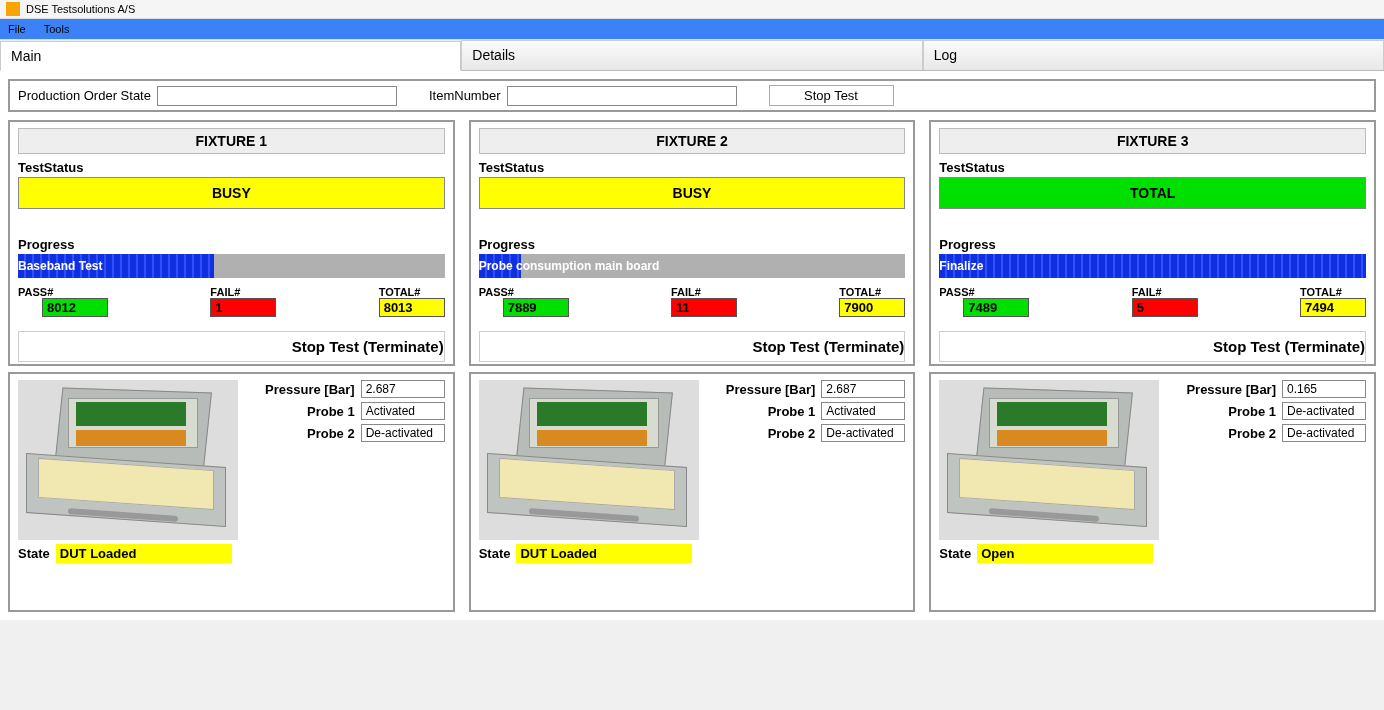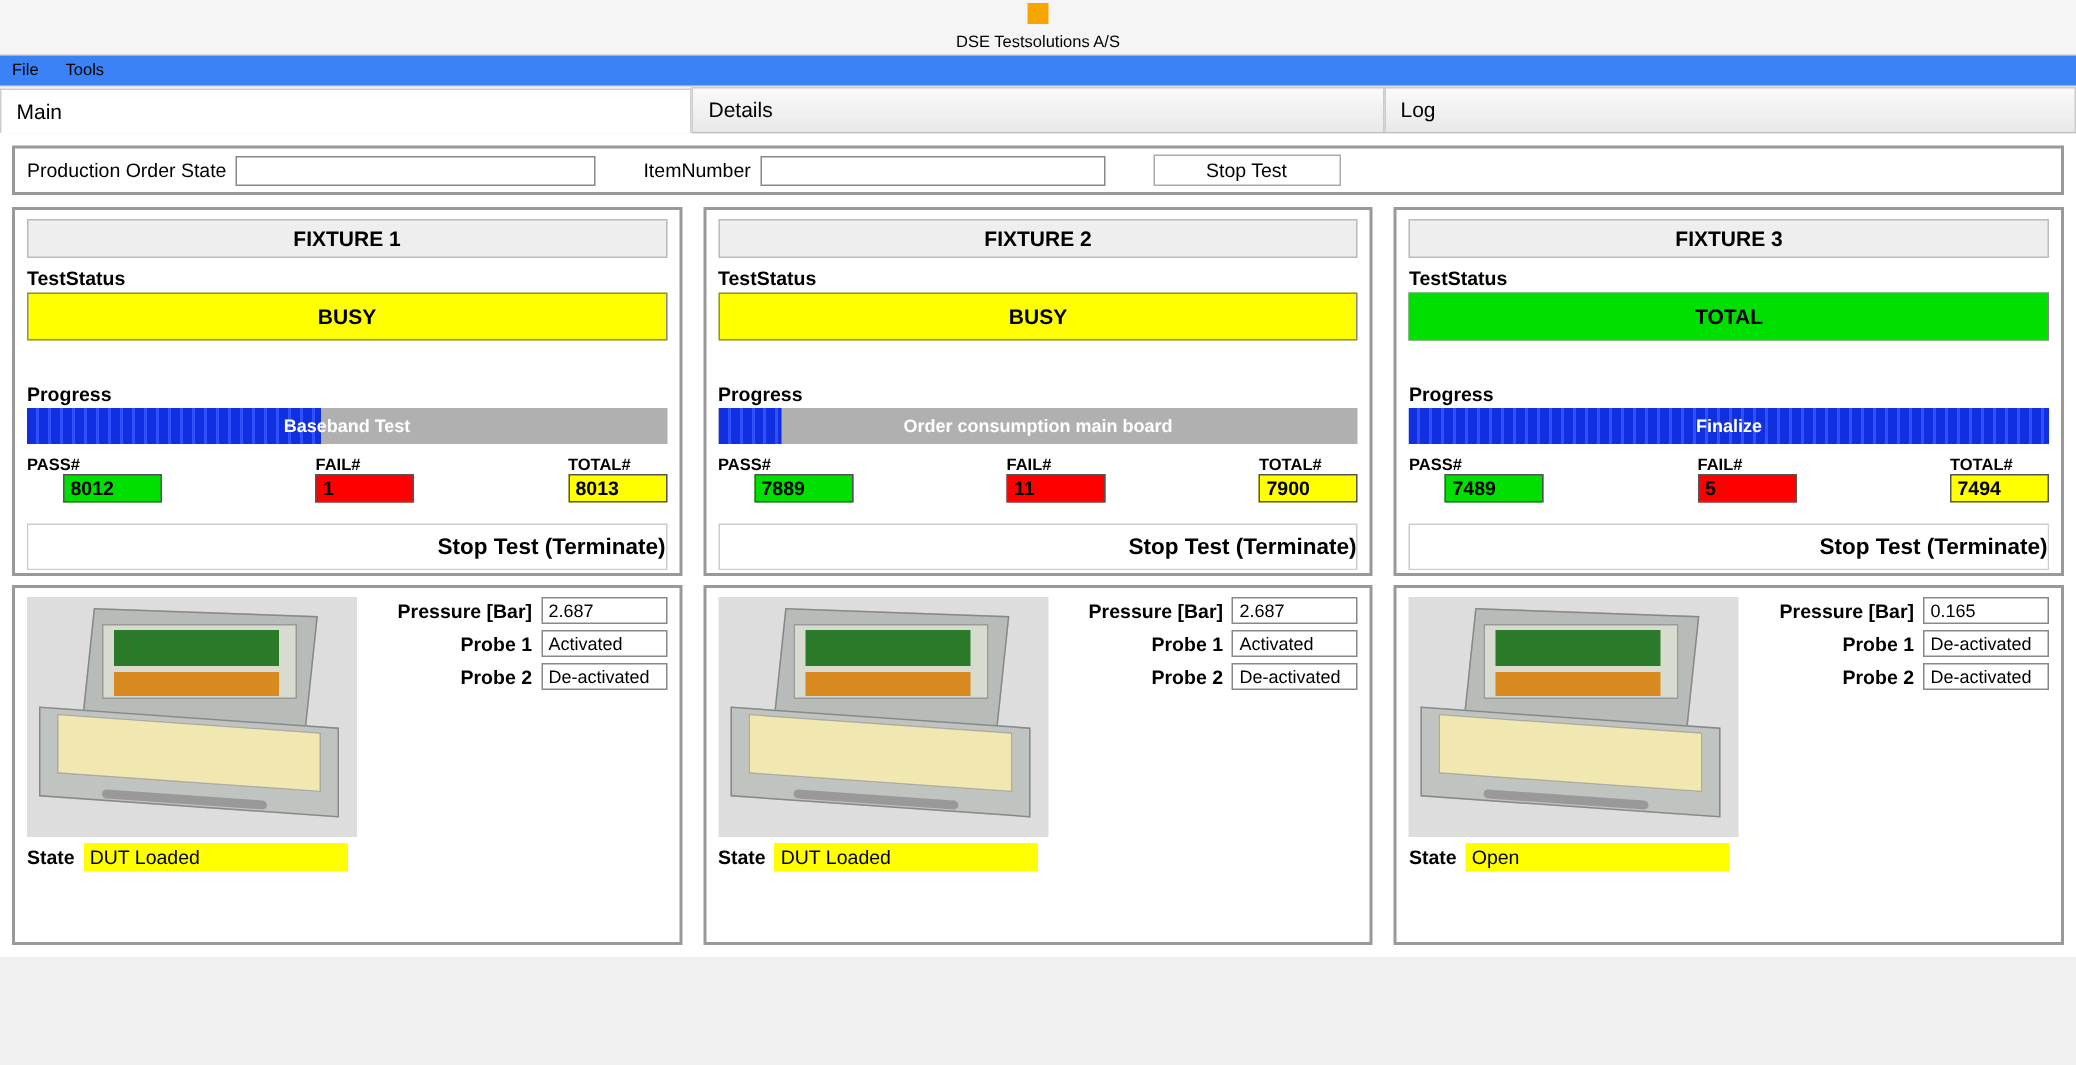--- a/index.html
+++ b/index.html
@@ -14,21 +14,20 @@
     overflow: hidden;
   }
   .titlebar {
     background: #f5f5f5;
     padding: 2px 6px;
     font-size: 11px;
     display: flex;
     align-items: center;
     gap: 6px;
     border-bottom: 1px solid #ddd;
-    flex-direction: column;
   }
   .titlebar-icon {
     width: 14px; height: 14px;
     background: #f7a500;
     display: inline-block;
   }
   .menubar {
     background: #3b82f6;
     padding: 2px 4px;
     font-size: 11px;
@@ -133,21 +132,21 @@
     margin-top: 2px;
     overflow: hidden;
   }
   .progress-fill {
     height: 100%;
     background: repeating-linear-gradient(90deg,#1030e0 0,#1030e0 6px,#3050ff 6px,#3050ff 8px);
   }
   .progress-text {
     position: absolute;
     top: 0; left: 0; right: 0; bottom: 0;
-    text-align: center;
+    text-align: left;
     color: #fff;
     font-weight: bold;
     line-height: 24px;
     font-size: 12px;
   }
   .counters {
     display: flex;
     justify-content: space-between;
     margin-top: 8px;
   }
@@ -156,21 +155,21 @@
   .counter .val {
     border: 1px solid #555;
     font-weight: bold;
     font-size: 13px;
     padding: 1px 4px;
     min-width: 66px;
   }
   .val.pass { background:#00e000;margin-left:24px; }
   .val.fail { background:#ff0000; }
   .val.total { background:#ffff00; }
-  .val.state { background:#ffff00; min-width: 176px; font-weight: normal; font-size:13px; padding:2px 4px;}
+  .val.state { background:#ffff00; min-width: 176px; font-weight: bold; font-size:13px; padding:2px 4px;}
   .stop-term-wrap {
     margin-top: 14px;
     border: 1px solid #ccc;
   }
   .stop-term-wrap .btn {
     width: 100%;
     text-align: right;
     font-weight: bold;
     font-size: 15px;
     padding: 6px 0;
@@ -257,21 +256,21 @@
         </div>
         <div class="stop-term-wrap"><button class="btn">Stop Test (Terminate)</button></div>
       </div>
       <div class="fixture">
         <div class="fixture-title">FIXTURE 2</div>
         <div class="section-label">TestStatus</div>
         <div class="status-box status-busy">BUSY</div>
         <div class="section-label" style="margin-top:28px">Progress</div>
         <div class="progress-wrap">
           <div class="progress-fill" style="width:10%"></div>
-          <div class="progress-text">Order consumption main board</div>
+          <div class="progress-text">Probe consumption main board</div>
         </div>
         <div class="counters">
           <div class="counter">
             <span class="lbl">PASS#</span>
             <span class="val pass">7889</span>
           </div>
           <div class="counter">
             <span class="lbl">FAIL#</span>
             <span class="val fail">11</span>
           </div>

